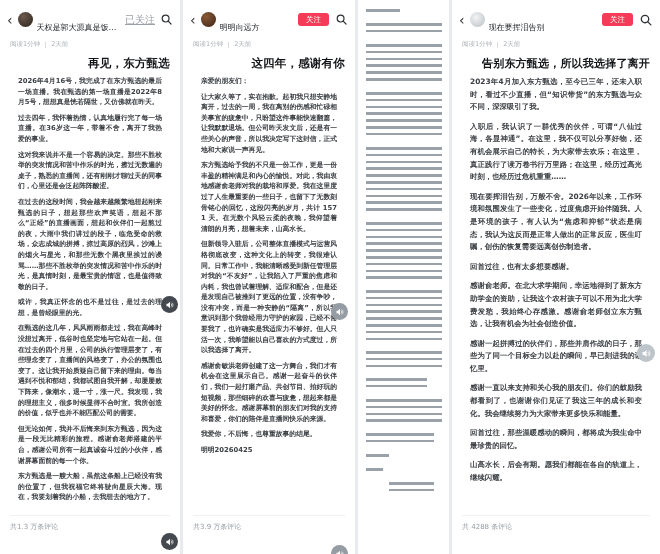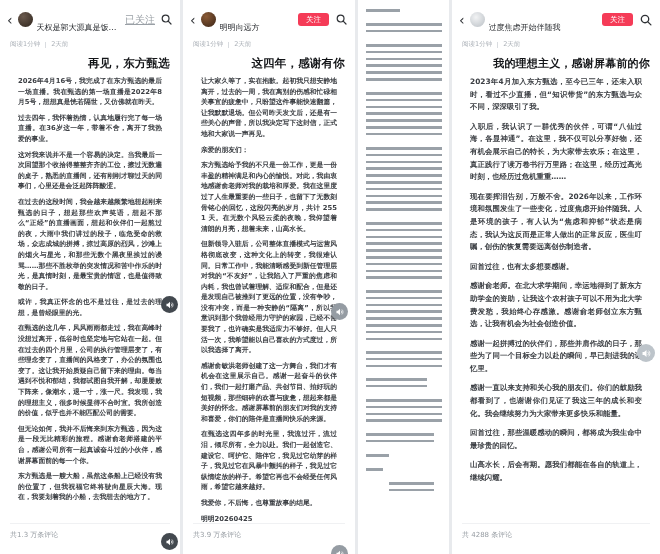--- a/index.html
+++ b/index.html
@@ -25,21 +25,21 @@
   .meta{display:flex;align-items:center;gap:5px;padding:4px 10px 0;font-size:6.5px;
     color:#a8aeb5;flex:none;}
   .meta .sep{width:1px;height:6px;background:#d9dce0;}
   .title{margin:0;padding:7px 10px 1px;font-size:11.5px;font-weight:bold;
     color:#121417;letter-spacing:.2px;flex:none;text-align:right;}
   .p3 .title{font-size:11px;}
   .article{flex:1;padding:4px 18px 0;overflow:hidden;text-align:justify;font-weight:bold;}
   .article p{margin:0 0 5px;font-size:6.8px;line-height:10.6px;color:#3d4045;
     word-break:break-all;}
   .p3 .article p{font-size:7.4px;line-height:12.6px;margin-bottom:7px;}
-  .footer{flex:none;margin:0 10px;padding:6px 0 14px;border-top:1px solid #f0f1f3;
+  .footer{flex:none;margin:0 10px;padding:6px 0 22px;border-top:1px solid #f0f1f3;
     font-size:7px;color:#959ba1;}
 
   .listen{position:absolute;width:17px;height:17px;border-radius:50%;display:flex;
     align-items:center;justify-content:center;z-index:5;}
   .l-dark{background:#43494f;}
   .l-mid{background:#959ca3;}
   .l-light{background:#bdc4ca;}
   .l1a{top:296px;right:2px;}
   .l1b{top:533px;right:2px;}
   .l2a{top:303px;right:7px;}
@@ -70,21 +70,21 @@
     </div>
     <div class="meta">
       <span>阅读1分钟</span>
       <span class="sep"></span>
       <span>2天前</span>
     </div>
     <h1 class="title">再见，东方甄选</h1>
     <div class="article">
         <p>2026年4月16号，我完成了在东方甄选的最后一场直播。我在甄选的第一场直播是2022年8月5号，想想真是恍若隔世，又仿佛就在昨天。</p>
         <p>过去四年，我怀着热情，认真地履行完了每一场直播。在36岁这一年，带着不舍，离开了我热爱的事业。</p>
-        <p>这对我来说并不是一个容易的决定。当我最后一次回望那个收拾得整整齐齐的工位，擦过无数遍的桌子，熟悉的直播间，还有刚刚才聊过天的同事们，心里还是会泛起阵阵酸涩。</p>
+        <p>这对我来说并不是一个容易的决定。那些不胜枚举的突发情况和苦中作乐的时光，擦过无数遍的桌子，熟悉的直播间，还有刚刚才聊过天的同事们，心里还是会泛起阵阵酸涩。</p>
         <p>在过去的这段时间，我会越来越频繁地想起刚来甄选的日子，想起那些欢声笑语，想起不那么“正经”的直播画面，想起和伙伴们一起熬过的夜，大雨中我们讲过的段子，临危受命的救场，众志成城的拼搏，掠过高原的烈风，沙滩上的烟火与星光，和那些无数个黑夜里挨过的谩骂……那些不胜枚举的突发情况和苦中作乐的时光，是真情时刻，是最宝贵的情谊，也是值得致敬的日子。</p>
         <p>或许，我真正怀念的也不是过往，是过去的理想，是曾经眼里的光。</p>
         <p>在甄选的这几年，风风雨雨都走过，我在高峰时没想过离开，低谷时也坚定地与它站在一起。但在过去的四个月里，公司的执行管理层变了，有些理念变了，直播间的风格变了，办公的氛围也变了。这让我开始质疑自己留下来的理由。每当遇到不悦和郁结，我都试图自我开解，却屡屡败下阵来，像潮水，退一寸，涨一尺。我发现，我的理想主义，很多时候显得不合时宜。我所创造的价值，似乎也并不能匹配公司的需要。</p>
         <p>但无论如何，我并不后悔来到东方甄选，因为这是一段无比精彩的旅程。感谢俞老师搭建的平台，感谢公司所有一起真诚奋斗过的小伙伴，感谢屏幕面前的每一个你。</p>
         <p>东方甄选是一艘大船，虽然这条船上已经没有我的位置了，但我祝福它终将驶向星辰大海。现在，我要划着我的小船，去我想去的地方了。</p>
       </div>
     <div class="footer">共1.3 万条评论</div>
     <div class="listen l-dark l1a">
       <svg width="8" height="8" viewBox="0 0 10 10">
           <polygon points="5,1 5,9 2.4,6.6 0.6,6.6 0.6,3.4 2.4,3.4" fill="#fff"></polygon>
@@ -114,26 +114,25 @@
           </svg>
       </span>
     </div>
     <div class="meta">
       <span>阅读1分钟</span>
       <span class="sep"></span>
       <span>2天前</span>
     </div>
     <h1 class="title">这四年，感谢有你</h1>
     <div class="article">
+        <p>亲爱的朋友们：</p>
         <p>让大家久等了，实在抱歉。起初我只想安静地离开，过去的一周，我在离别的伤感和忙碌相关事宜的疲惫中，只盼望这件事能快速翻篇，让我默默退场。但公司昨天发文后，还是有一些关心的声音，所以我决定写下这封信，正式地和大家说一声再见。</p>
-        <p>亲爱的朋友们：</p>
-        <p>东方甄选给予我的不只是一份工作，更是一份丰盈的精神满足和内心的愉悦。对此，我由衷地感谢俞老师对我的栽培和厚爱。我在这里度过了人生最重要的一些日子，也留下了无数刻骨铭心的回忆，这段闪亮的岁月，共计 2551 天。在无数个风轻云柔的夜晚，我仰望着清朗的月亮，想着未来，山高水长。</p>
+        <p>东方甄选给予我的不只是一份工作，更是一份丰盈的精神满足和内心的愉悦。对此，我由衷地感谢俞老师对我的栽培和厚爱。我在这里度过了人生最重要的一些日子，也留下了无数刻骨铭心的回忆，这段闪亮的岁月，共计 1571 天。在无数个风轻云柔的夜晚，我仰望着清朗的月亮，想着未来，山高水长。</p>
         <p>但新领导入驻后，公司整体直播模式与运营风格彻底改变，这种文化上的转变，我很难认同。日常工作中，我能清晰感受到新任管理层对我的“不友好”，让我陷入了严重的焦虑和内耗，我也曾试着理解、适应和配合，但是还是发现自己被推到了更远的位置，没有争吵，没有冲突，而是一种安静的“隔离”，所以我意识到那个我曾经用力守护的家园，已经不需要我了，也许确实是我适应力不够好。但人只活一次，我希望能以自己喜欢的方式度过，所以我选择了离开。</p>
         <p>感谢俞敏洪老师创建了这一方舞台，我们才有机会在这里展示自己。感谢一起奋斗的伙伴们，我们一起打磨产品、共创节目、拍好玩的短视频，那些细碎的欢喜与疲惫，想起来都是美好的怀念。感谢屏幕前的朋友们对我的支持和喜爱，你们的陪伴是直播间快乐的来源。</p>
-        <p>在甄选这四年多的时光里，我流过汗，流过泪，倾尽所有，全力以赴。我们一起创造它、建设它、呵护它、陪伴它，我见过它幼芽的样子，我见过它在风暴中颤抖的样子，我见过它纵情绽放的样子。希望它再也不会经受任何风雨，希望它越来越好。</p>
         <p>我爱你，不后悔，也尊重故事的结尾。</p>
         <p>明明20260425</p>
       </div>
     <div class="footer">共3.9 万条评论</div>
     <div class="listen l-mid l2a">
       <svg width="8" height="8" viewBox="0 0 10 10">
           <polygon points="5,1 5,9 2.4,6.6 0.6,6.6 0.6,3.4 2.4,3.4" fill="#fff"></polygon>
           <path d="M6.4 3.2 A2.6 2.6 0 0 1 6.4 6.8" stroke="#fff" stroke-width="0.9" fill="none"></path>
           <path d="M7.4 1.9 A4.2 4.2 0 0 1 7.4 8.1" stroke="#fff" stroke-width="0.9" fill="none"></path>
         </svg>
@@ -161,35 +160,35 @@
     <div class="tb" style="height:14px;width:90%"></div>
     <div class="tb" style="height:7px;width:30%"></div>
     <div class="tb" style="height:7px;width:22%"></div>
     <div class="tb" style="height:14px;width:60%;margin-left:30%"></div>
   </div>
 
   <div class="panel p3">
     <div class="navbar">
       <span class="back">‹</span>
       <span class="avatar" style="background:radial-gradient(circle at 40% 35%, #f2f3f4, #b9bfc5)"></span>
-      <span class="name">过度焦虑开始伴随我</span>
+      <span class="name">现在要挥泪告别</span>
       <button class="follow-btn">关注</button>
       <span class="search">
         <svg width="12" height="12" viewBox="0 0 11 11">
             <circle cx="4.6" cy="4.6" r="3.4" fill="none" stroke="#2f3236" stroke-width="1.2"></circle>
             <line x1="7.2" y1="7.2" x2="10" y2="10" stroke="#2f3236" stroke-width="1.2" stroke-linecap="round"></line>
           </svg>
       </span>
     </div>
     <div class="meta">
       <span>阅读1分钟</span>
       <span class="sep"></span>
       <span>2天前</span>
     </div>
-    <h1 class="title">我的理想主义，感谢屏幕前的你</h1>
+    <h1 class="title">告别东方甄选，所以我选择了离开</h1>
     <div class="article">
         <p>2023年4月加入东方甄选，至今已三年，还未入职时，看过不少直播，但“知识带货”的东方甄选与众不同，深深吸引了我。</p>
         <p>入职后，我认识了一群优秀的伙伴，可谓“八仙过海，各显神通”。在这里，我不仅可以分享好物，还有机会展示自己的特长，为大家带去欢乐；在这里，真正践行了读万卷书行万里路；在这里，经历过高光时刻，也经历过危机重重……</p>
         <p>现在要挥泪告别，万般不舍。2026年以来，工作环境和氛围发生了一些变化，过度焦虑开始伴随我。人是环境的孩子，有人认为“焦虑和抑郁”状态是病态，我认为这反而是正常人做出的正常反应，医生叮嘱，创伤的恢复需要远离创伤制造者。</p>
         <p>回首过往，也有太多想要感谢。</p>
         <p>感谢俞老师。在北大求学期间，幸运地得到了新东方助学金的资助，让我这个农村孩子可以不用为北大学费发愁，我始终心存感激。感谢俞老师创立东方甄选，让我有机会为社会创造价值。</p>
         <p>感谢一起拼搏过的伙伴们，那些并肩作战的日子，那些为了同一个目标全力以赴的瞬间，早已刻进我的记忆里。</p>
         <p>感谢一直以来支持和关心我的朋友们。你们的鼓励我都看到了，也谢谢你们见证了我这三年的成长和变化。我会继续努力为大家带来更多快乐和能量。</p>
         <p>回首过往，那些温暖感动的瞬间，都将成为我生命中最珍贵的回忆。</p>
         <p>山高水长，后会有期。愿我们都能在各自的轨道上，继续闪耀。</p>

